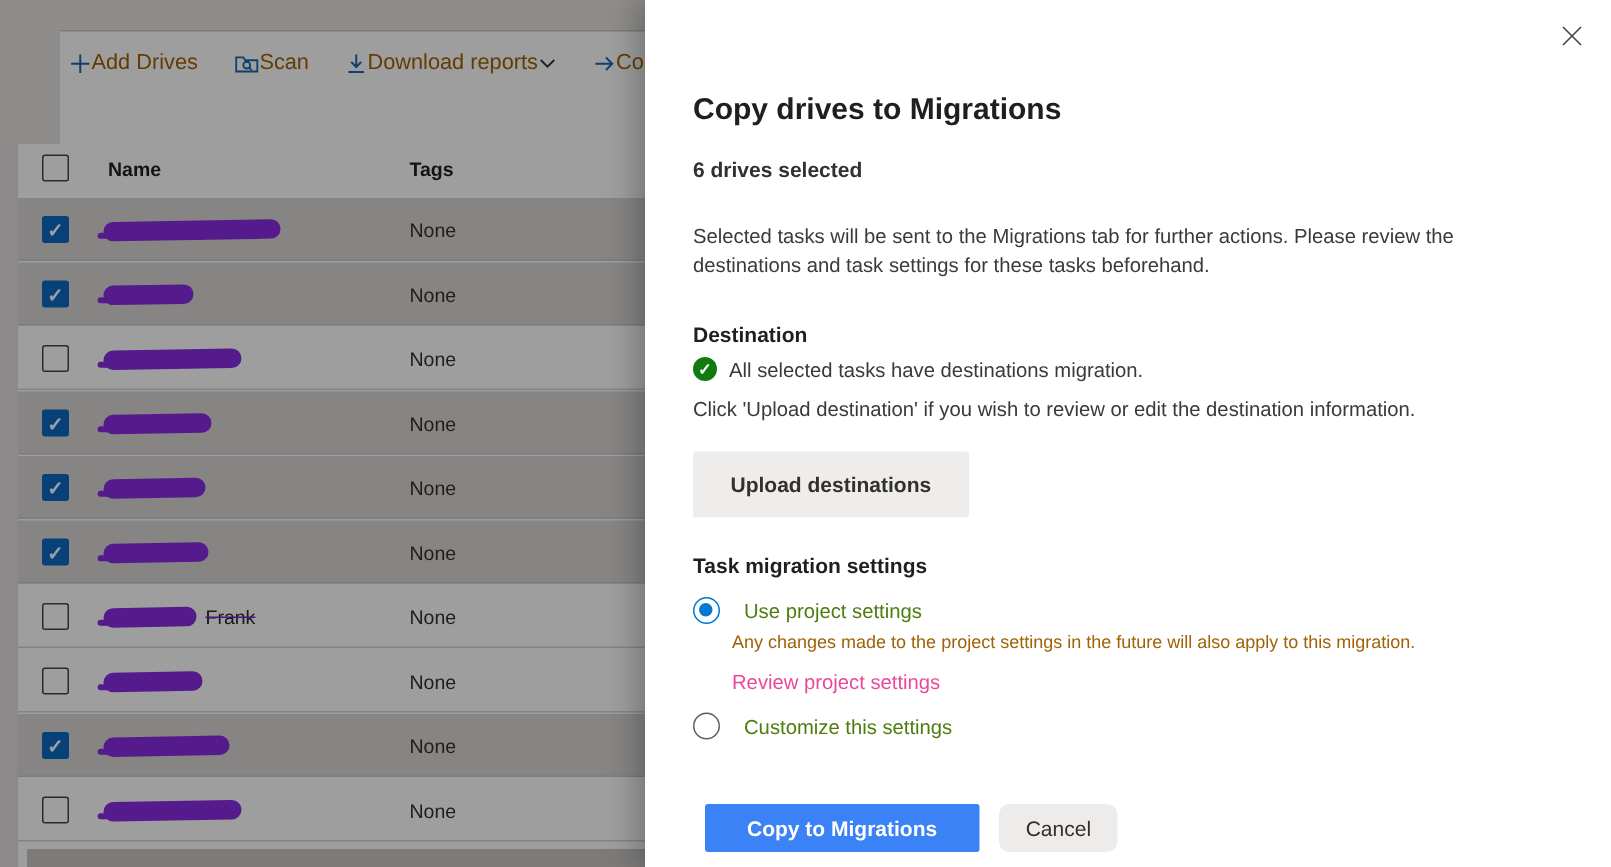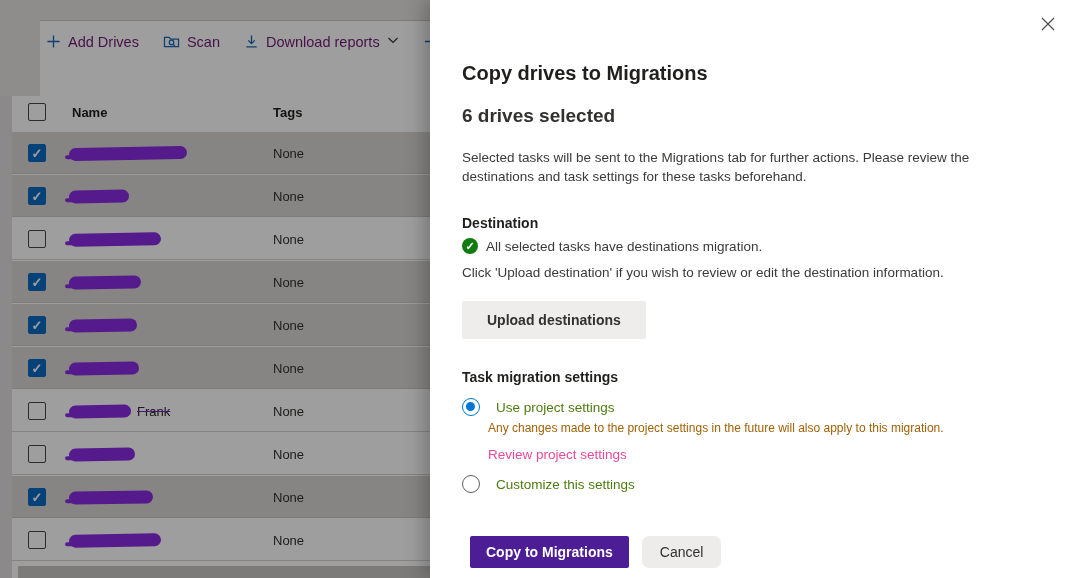--- a/index.html
+++ b/index.html
@@ -8,21 +8,21 @@
   .stage { position:absolute; inset:0; width:1074px; height:578px; }
 
   
   .app { position:absolute; inset:0; background:#fff; }
   .top-strip { position:absolute; left:0; top:0; width:100%; height:20px; background:#e6e4e3; }
   .corner-block { position:absolute; left:0; top:0; width:40px; height:96px; background:#e6e4e3; }
   .left-margin { position:absolute; left:0; top:96px; width:12px; height:482px; background:#e0dedd; }
   .top-divider { position:absolute; left:40px; top:20px; right:0; height:0; border-top:1px solid #c8c6c4; }
 
   .toolbar { position:absolute; left:46px; top:30px; height:24px; display:flex; align-items:center; gap:24px; white-space:nowrap; }
-  .tb-item { display:flex; align-items:flex-start; gap:7px; font-size:14.5px; color:#701a75; cursor:pointer; }
+  .tb-item { display:flex; align-items:center; font-size:14.5px; color:#a16207; cursor:pointer; }
   .tb-item svg { display:block; }
 
   .thead { position:absolute; left:12px; top:98px; width:418px; height:30px; font-size:13px; font-weight:700; color:#201f1e; }
   .thead .col-name { position:absolute; left:60px; top:7px; }
   .thead .col-tags { position:absolute; left:261px; top:7px; }
 
   .cbx { position:absolute; left:16px; width:18px; height:18px; border:1px solid #484644; border-radius:2px; background:#fff; }
   .cbx.checked { background:#0b69c1; border-color:#0b69c1; }
   .cbx.checked::after { content:"✓"; position:absolute; left:2.5px; top:0.5px; font-size:13px; font-weight:700; color:#fff; }
 
@@ -38,43 +38,43 @@
   .hscroll { position:absolute; left:18px; top:566px; width:412px; height:12px; background:#c9c7c5; }
 
   
   .dim { position:absolute; left:0; top:0; width:430px; height:578px; background:rgba(0,0,0,0.38); z-index:5; }
 
   
   .panel { position:absolute; left:430px; top:0; width:644px; height:578px; background:#fff; z-index:10;
     box-shadow:-6px 0 18px rgba(0,0,0,0.25); }
   .close-btn { position:absolute; top:14px; right:16px; width:20px; height:20px; cursor:pointer; color:#484644; }
   .panel-title { position:absolute; left:32px; top:62px; font-size:20px; font-weight:700; color:#201f1e; }
-  .count-text { position:absolute; left:32px; top:105px; font-size:19px; font-weight:700; color:#323130; }
+  .count-text { position:absolute; left:32px; top:105px; font-size:14px; font-weight:700; color:#323130; }
   .intro { position:absolute; left:32px; top:148px; width:558px; font-size:13.5px; line-height:19px; color:#3b3a39; }
   .sec-heading { position:absolute; left:32px; font-size:14px; font-weight:700; color:#201f1e; }
   .dest-heading { top:215px; }
   .status-row { position:absolute; left:32px; top:238px; display:flex; align-items:center; gap:8px; font-size:13.5px; color:#3b3a39; }
   .status-check { width:16px; height:16px; border-radius:50%; background:#107c10; color:#fff; font-size:11px; font-weight:700;
     display:flex; align-items:center; justify-content:center; }
   .hint { position:absolute; left:32px; top:265px; width:570px; font-size:13.5px; color:#3b3a39; }
   .btn { display:inline-flex; align-items:center; justify-content:center; border:none; border-radius:2px;
     font-family:"Liberation Sans", sans-serif; font-size:14px; cursor:pointer; }
   .btn-secondary { background:#efedec; color:#323130; font-weight:700; }
-  .upload-btn { position:absolute; left:32px; top:301px; height:38px; padding:0 25px; }
+  .upload-btn { position:absolute; left:32px; top:301px; height:44px; padding:0 25px; }
   .task-heading { top:369px; }
   .option-row { position:absolute; left:32px; display:flex; align-items:center; gap:16px; font-size:13.5px; color:#4d7c0f; cursor:pointer; }
   .radio { width:18px; height:18px; border-radius:50%; background:#fff; border:1px solid #605e5c; position:relative; flex:0 0 auto; }
   .radio.selected { border:1.5px solid #0078d4; }
   .radio.selected::after { content:""; position:absolute; left:3px; top:3px; width:9px; height:9px; border-radius:50%; background:#0078d4; }
   .opt1 { top:398px; }
   .opt-desc { position:absolute; left:58px; top:421px; width:540px; font-size:12px; color:#a16207; }
   .opt-link { position:absolute; left:58px; top:447px; font-size:13.5px; color:#ec4899; cursor:pointer; }
   .opt2 { top:475px; }
   .footer { position:absolute; left:40px; top:536px; display:flex; gap:13px; }
-  .btn-primary { background:#4c1d95; color:#fff; font-weight:700; height:32px; padding:0 16px; }
+  .btn-primary { background:#3b82f6; color:#fff; font-weight:700; height:32px; padding:0 28px; }
   .cancel-btn { height:32px; padding:0 18px; font-weight:400; background:#eeecea;border-radius:7px; }
 </style>
 </head>
 <body>
 
 <div class="stage">
 
   <div class="app">
     <div class="top-strip"></div>
     <div class="corner-block"></div>

